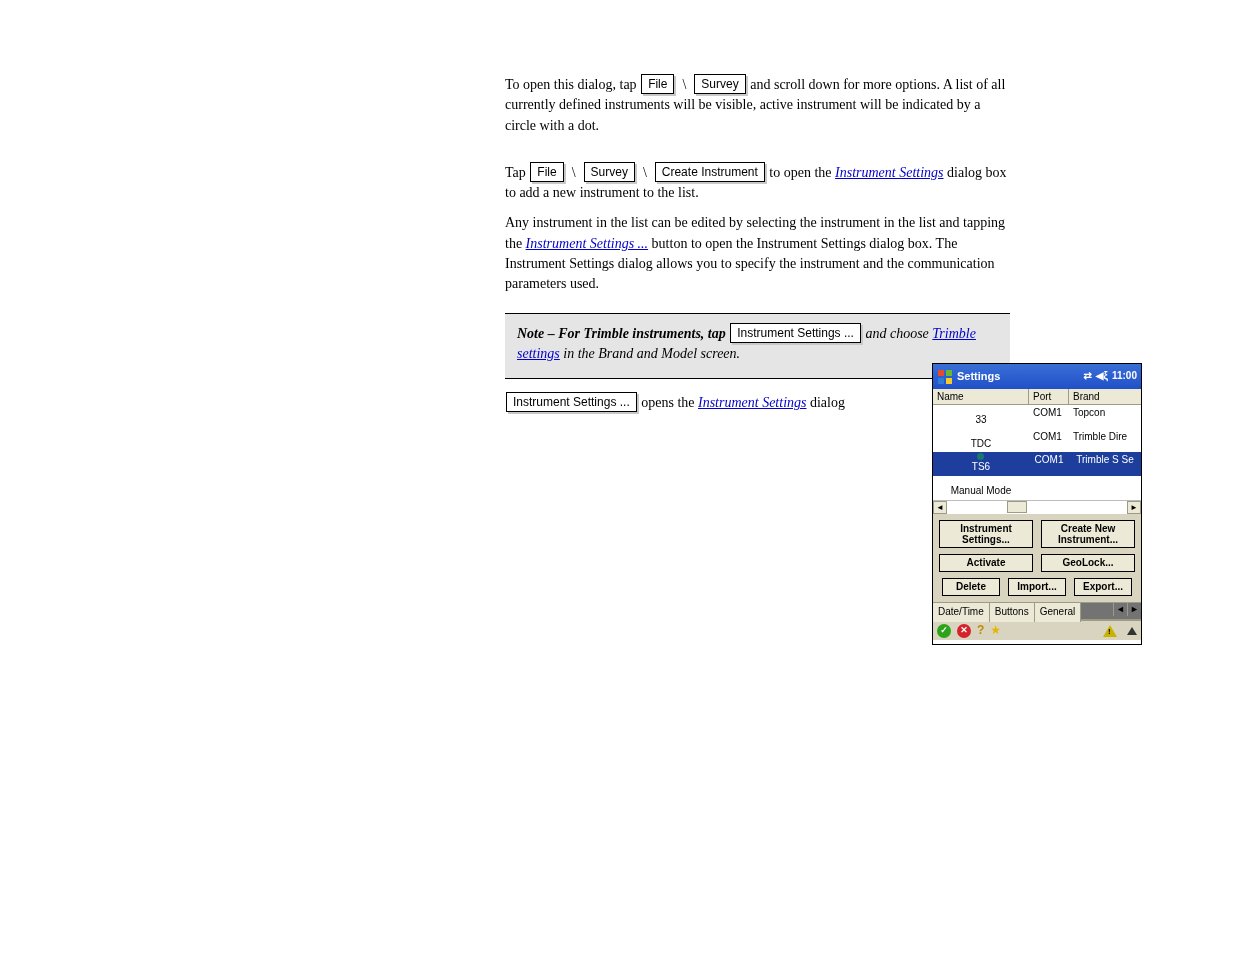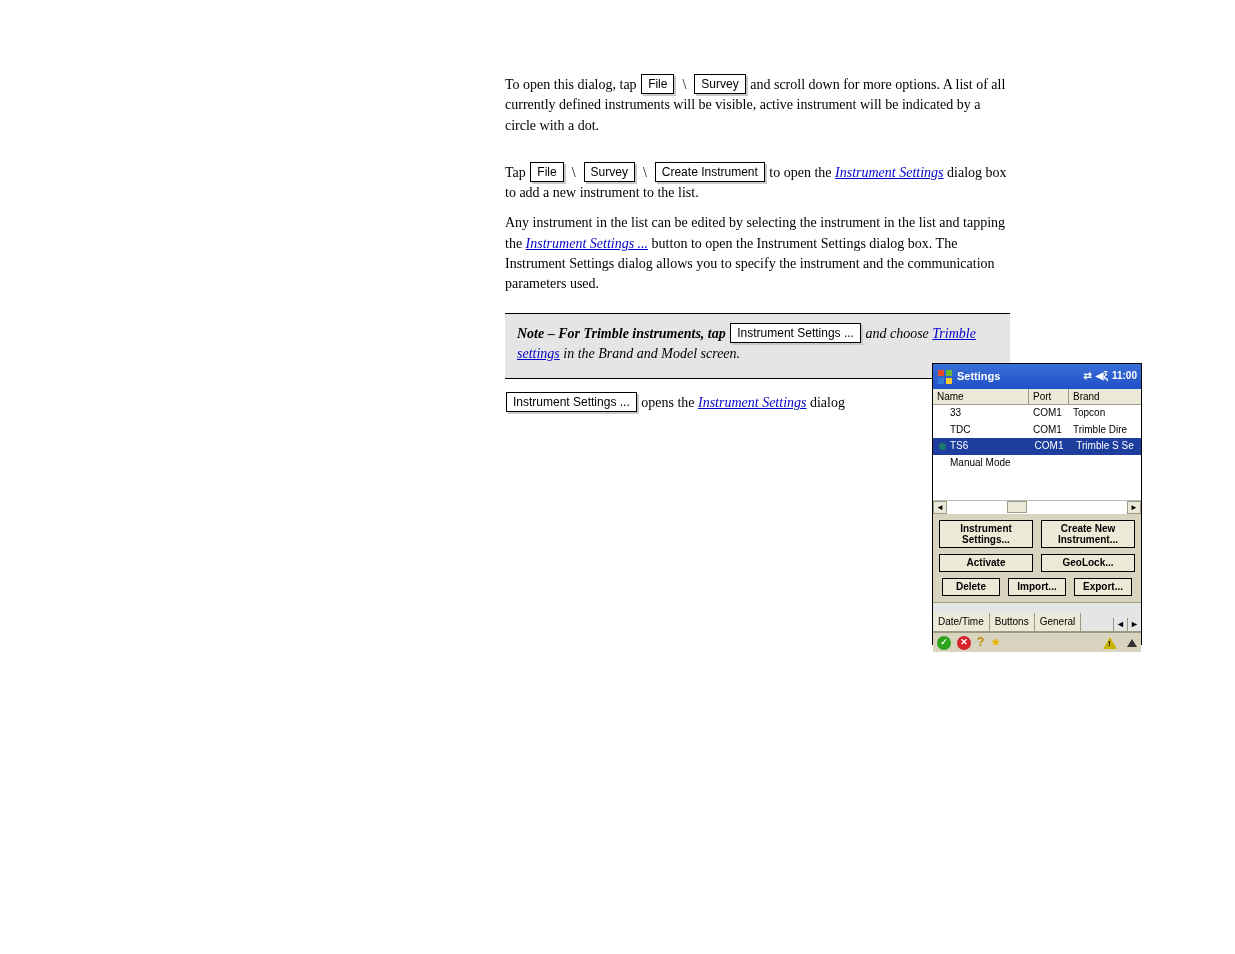--- a/index.html
+++ b/index.html
@@ -98,21 +98,21 @@
     font-size: 10px;
     overflow: hidden;
     white-space: nowrap;
   }
   .c-name { width: 96px; }
   .c-port { width: 40px; }
   .c-brand { flex: 1; border-right: none; }
   .rows { height: 95px; overflow: hidden; background:#fff; }
   .row { display:flex; padding: 1px 0; }
   .row .cell { padding: 0 4px; font-size: 10px; white-space: nowrap; overflow: hidden; }
-  .row .cell.c-name { width: 96px; display:flex; align-items:center; }
+  .row .cell.c-name { width: 96px; display:flex; align-items:center;flex-direction:column; }
   .row .cell.c-port { width: 40px; }
   .row .cell.c-brand { flex: 1; }
   .row.selected { background: #1e3e9e; color: #fff; text-align: center; }
   .dot {
     width: 7px; height: 7px; border-radius: 50%;
     background: #1a7a6a; display:inline-block; margin: 0 4px 0 2px;
     flex-shrink: 0;
   }
   .dot.hidden { background: transparent; }
   .hscroll {
@@ -143,26 +143,26 @@
     text-align: center;
     background: #ece9d7;
     border: 1px solid #000;
     padding: 2px 0;
     line-height: 12px;
     cursor: pointer;
   }
   .pbtn.wide { width: 104px; }
   .pbtn.small { width: 58px; }
   .tabstrip {
-    height: 30px;
-    background: #e5e5e5;
+    height: 18px;
+    background: #737373;
     border-top: 1px solid #9c9c86;
     border-bottom: 1px solid #9c9c86;
     display: flex;
-    align-items: flex-end;
+    align-items: flex-start;
   }
   .ptab {
     padding: 2px 5px;
     font-size: 10px;
     border-right: 1px solid #9c9c86;
     background: #ece9d7;
   }
   .tab-spacer { flex:1; }
   .tab-arrow {
     width: 14px;

